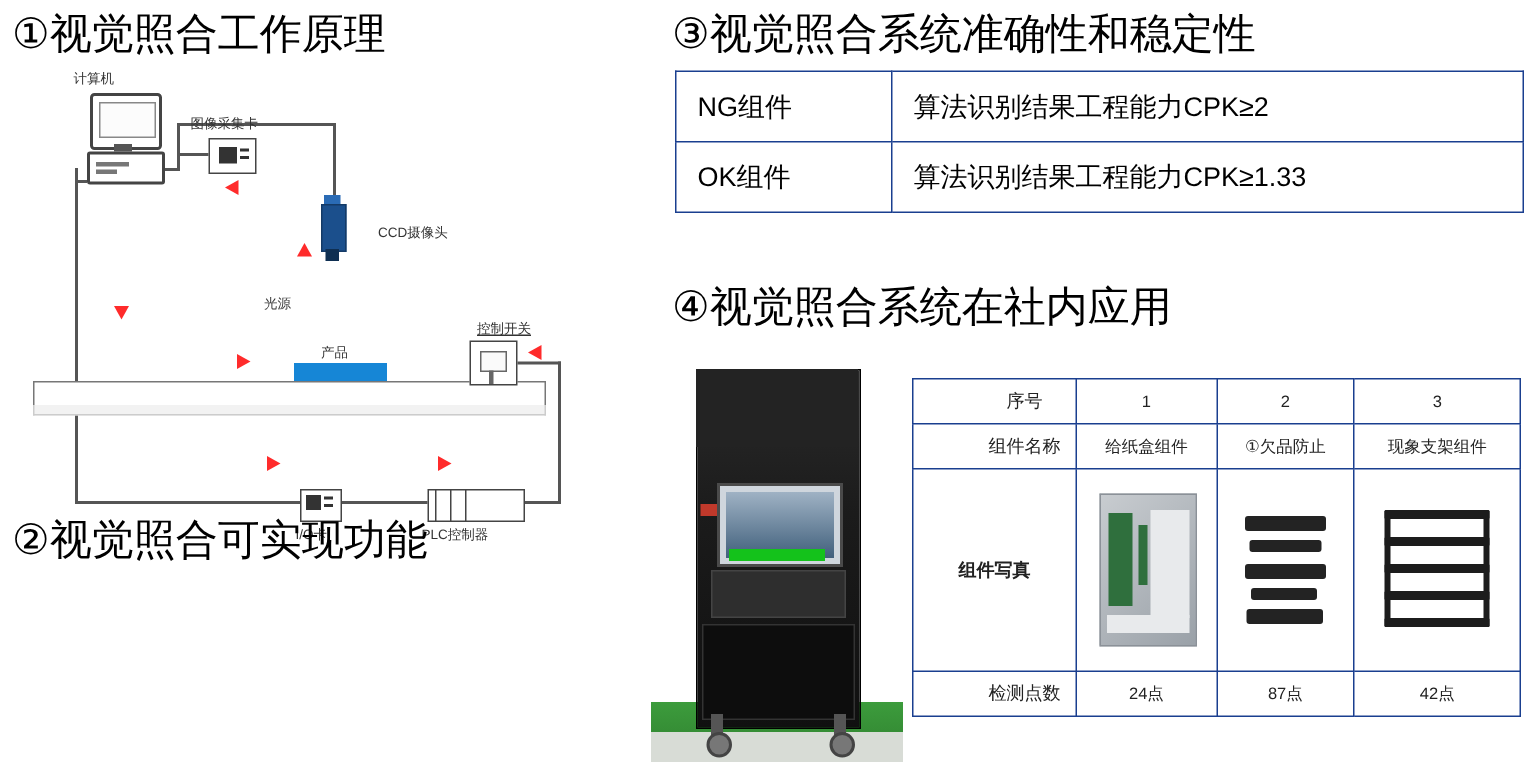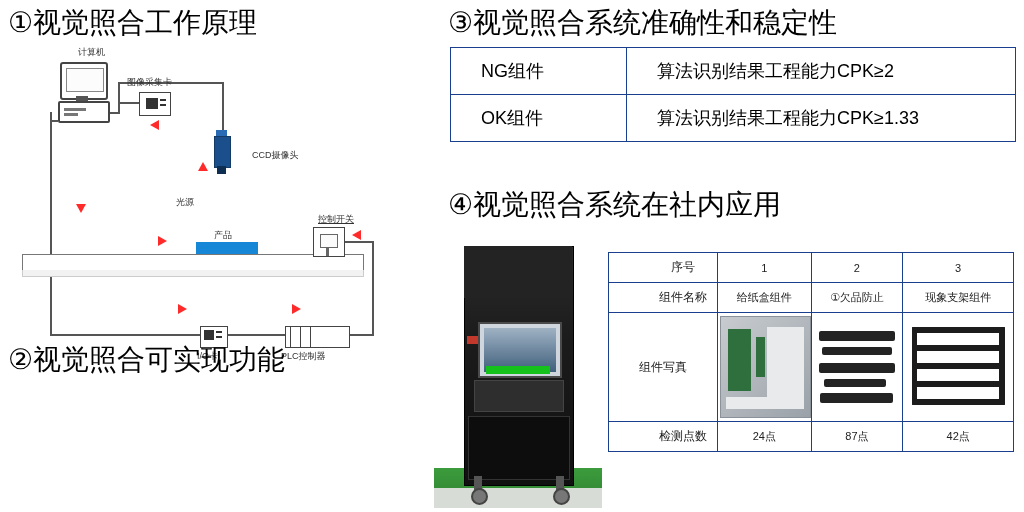--- a/index.html
+++ b/index.html
@@ -70,21 +70,21 @@
   
   #sec2{position:absolute;left:8px;top:341px;}
   #tbl2{position:absolute;left:10px;top:374px;width:412px;border-collapse:collapse;}
   #tbl2 td{border:1px solid #1a3f8f;padding:4px 8px;font-size:16px;vertical-align:middle;}
   #tbl2 td.k{width:58px;text-align:center;line-height:1.25;white-space:nowrap;}
   #tbl2 td.v{line-height:1.3;}
 
   
   #sec3{position:absolute;left:448px;top:4px;}
   #tbl3{position:absolute;left:450px;top:47px;width:566px;border-collapse:collapse;}
-  #tbl3 td{border:1px solid #1a3f8f;padding:11px 30px;font-size:18px;}
+  #tbl3 td{border:1px solid #1a3f8f;padding:11px 14px;font-size:18px;}
   #tbl3 td.k{width:115px;}
 
   
   #sec4{position:absolute;left:448px;top:186px;}
 
   
   #machine{position:absolute;left:434px;top:240px;width:168px;height:268px;background:#ffffff;}
   .m-grass{position:absolute;left:0;top:228px;width:168px;height:40px;background:linear-gradient(#3c9c3c,#2f7f2f);}
   .m-floor{position:absolute;left:0;top:248px;width:168px;height:20px;background:#d8dcd6;}
   .m-body{position:absolute;left:30px;top:6px;width:108px;height:238px;background:linear-gradient(180deg,#2b2b2b 0%,#1b1b1b 40%,#101010 100%);border:1px solid #000;}
@@ -95,21 +95,21 @@
   .m-mid{position:absolute;left:40px;top:140px;width:88px;height:30px;background:#2e2e2e;border:1px solid #444;}
   .m-lower{position:absolute;left:34px;top:176px;width:100px;height:62px;background:#0d0d0d;border:1px solid #333;}
   .m-logo{position:absolute;left:33px;top:96px;width:14px;height:8px;background:#c0392b;}
   .m-leg{position:absolute;top:236px;width:8px;height:14px;background:#555;}
   .m-wheel{position:absolute;top:248px;width:13px;height:13px;border-radius:50%;background:#777;border:2px solid #444;}
 
   
   #tbl4{position:absolute;left:608px;top:252px;width:406px;border-collapse:collapse;background:#fff;}
   #tbl4 td{border:1px solid #1a3f8f;font-size:11px;text-align:center;vertical-align:middle;padding:6px 2px;color:#222;}
   #tbl4 td.hcol{width:64px;font-size:12px;padding-left:42px;}
-  #tbl4 tr.photo td{height:104px;padding:2px;}
+  #tbl4 tr.photo td{height:104px;padding:15px;font-weight:bold;}
   .part{width:100%;height:100px;display:block;}
 
   
   .p1{background:linear-gradient(135deg,#c8ccd0,#9aa1a8);position:relative;border:1px solid #8b9198;}
   .p1 .g{position:absolute;background:#2f6f3d;}
   .p1 .s{position:absolute;background:#e8eaec;}
   
   .p2{background:#ffffff;position:relative;}
   .p2 .b{position:absolute;background:#232323;border-radius:2px;}
   
@@ -148,21 +148,21 @@
     <div class="arrow arr-right" style="left:284px;top:268px;"></div>
 
     <div class="monitor">
       <div class="monitor-screen"></div>
     </div>
     <div class="monitor-neck"></div>
     <div class="cpu">
         <i></i>
         <i class="b"></i>
       </div>
-    <div class="dg-label" style="left:70px;top:10px;">计算机</div>
+    <div class="dg-label" style="left:41px;top:10px;">计算机</div>
 
     <div class="card">
       <div class="card-chip"></div>
         <div class="card-pin"></div>
         <div class="card-pin2"></div>
     </div>
     <div class="dg-label" style="left:119px;top:40px;">图像采集卡</div>
 
     <div class="cam-top"></div>
     <div class="cam-body"></div>

